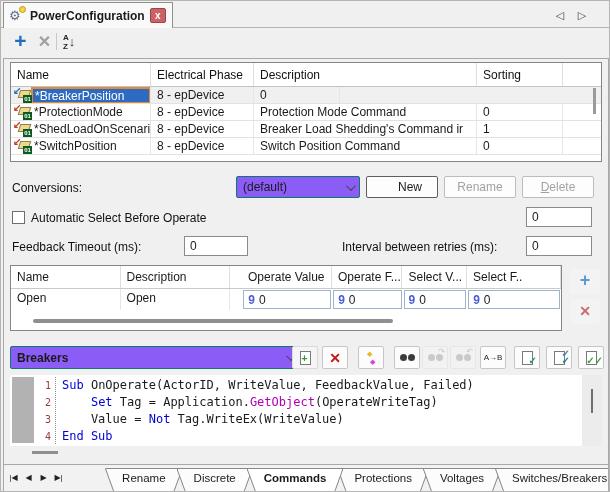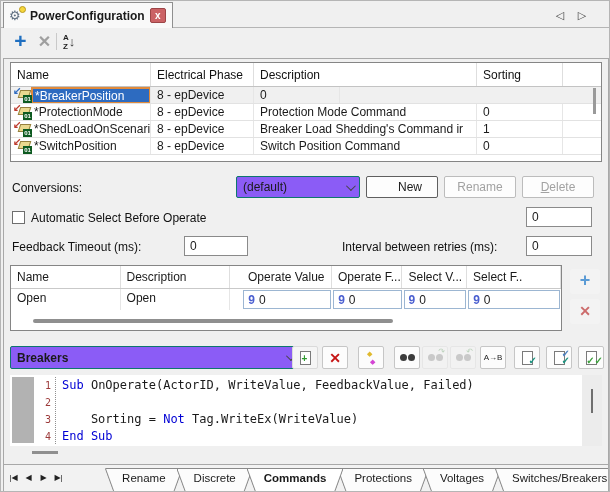--- a/index.html
+++ b/index.html
@@ -344,21 +344,22 @@
     </div>
 
     <div class="editor">
       <div class="gutterblock"></div>
       <div class="lnum" style="top:2px;">1</div>
       <div class="lnum" style="top:19px;">2</div>
       <div class="lnum" style="top:36px;">3</div>
       <div class="lnum" style="top:53px;">4</div>
       <div class="gut-sep"></div>
       <div class="codeline" style="top:2px;"><span class="kw">Sub</span><span> OnOperate(ActorID, WriteValue, FeedbackValue, Failed)</span></div>
-      <div class="codeline" style="top:36px;"><span>    Sorting = </span><span class="kw">Not</span><span> Tag.WriteEx(WriteValue)</span></div>
+      <div class="codeline" style="top:19px;"><span>    </span><span class="kw">Set</span><span> Tag = Application.</span><span class="fn">GetObject</span><span>(OperateWriteTag)</span></div>
+      <div class="codeline" style="top:36px;"><span>    Value = </span><span class="kw">Not</span><span> Tag.WriteEx(WriteValue)</span></div>
       <div class="codeline" style="top:53px;"><span class="kw">End Sub</span></div>
     </div>
     <div class="ed-vscroll">
         <div class="ed-vthumb"></div>
       </div>
     <div class="ed-hthumb"></div>
 
     <div class="tabbar">
       <div class="navbtns">
         <span class="navbtn">|◀</span>

